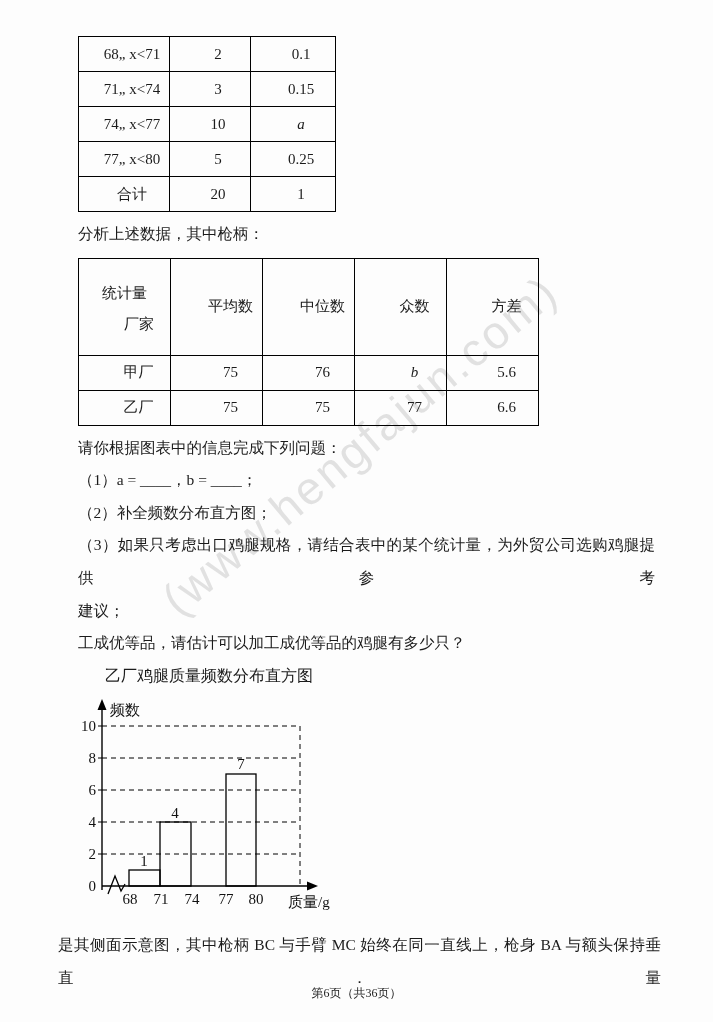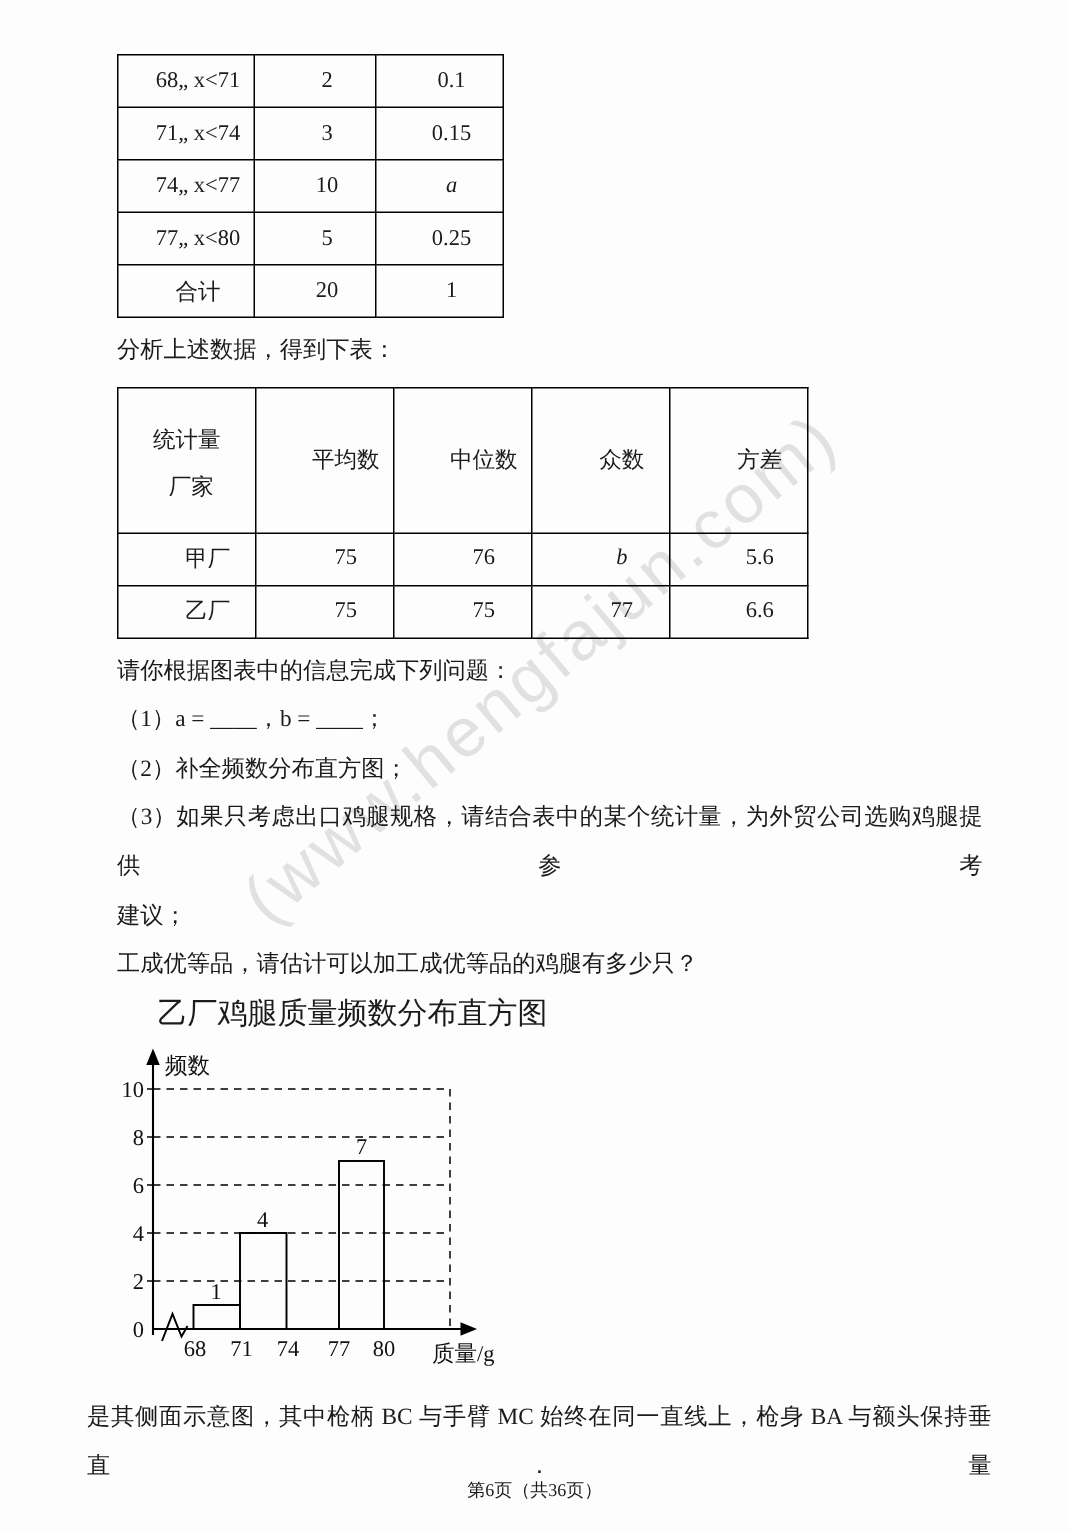--- a/index.html
+++ b/index.html
@@ -20,26 +20,26 @@
         text-align:center;vertical-align:middle;padding:0 4px;}
   .t1{margin-top:36px;}
   .t1 td{height:34px;padding-left:20px;}
   .t1 .c-range{min-width:66px;}
   .t1 .c-freq{min-width:56px;}
   .t1 .c-ratio{min-width:60px;}
   .t2{margin-top:7px;}
   .t2 th,.t2 td{min-width:55px;height:34px;padding-left:32px;}
   .t2 .corner{height:64px;padding:16px;}
   .corner-top{display:block;text-align:center;padding-top:4px;}
-  .corner-bottom{display:block;text-align:center;padding:12px 0 0 6px;}
+  .corner-bottom{display:block;text-align:right;padding:12px 0 0 6px;}
   .var{font-style:italic;font-family:"Liberation Serif",serif;}
   .pblock{margin:6px 58px 0 78px;font-size:15.5px;line-height:32.6px;}
   .pblock p{margin:0;}
   p.jl{text-align:justify;text-align-last:justify;}
-  .chart-title{margin:0 0 0 105px;font-size:20px;line-height:32.6px;}
+  .chart-title{margin:0 0 0 105px;font-size:16px;line-height:32.6px;}
   .chart{display:block;margin:6px 0 0 72px;}
   .chart text{font-size:15px;fill:#111;font-family:"Liberation Serif","DejaVu Serif",serif;}
   .q20{margin:13px 52px 0 58px;font-size:15.5px;line-height:32.6px;}
   .q20 p{margin:0;}
   .footer{position:absolute;left:0;right:0;bottom:20px;text-align:center;
           font-size:12px;z-index:1;}
 </style>
 </head>
 <body>
 
@@ -73,21 +73,21 @@
         </tr>
         <tr>
           <td class="c-range">合计</td>
           <td class="c-freq">20</td>
           <td class="c-ratio">1</td>
         </tr>
       </tbody>
     </table>
 
     <div class="pblock">
-      <p>分析上述数据，得到下表：</p>
+      <p>分析上述数据，其中枪柄：</p>
     </div>
 
     <table class="t2">
       <tbody>
         <tr>
           <th class="corner">
             <span class="corner-top">统计量</span>
             <span class="corner-bottom">厂家</span>
           </th>
           <th>平均数</th>

